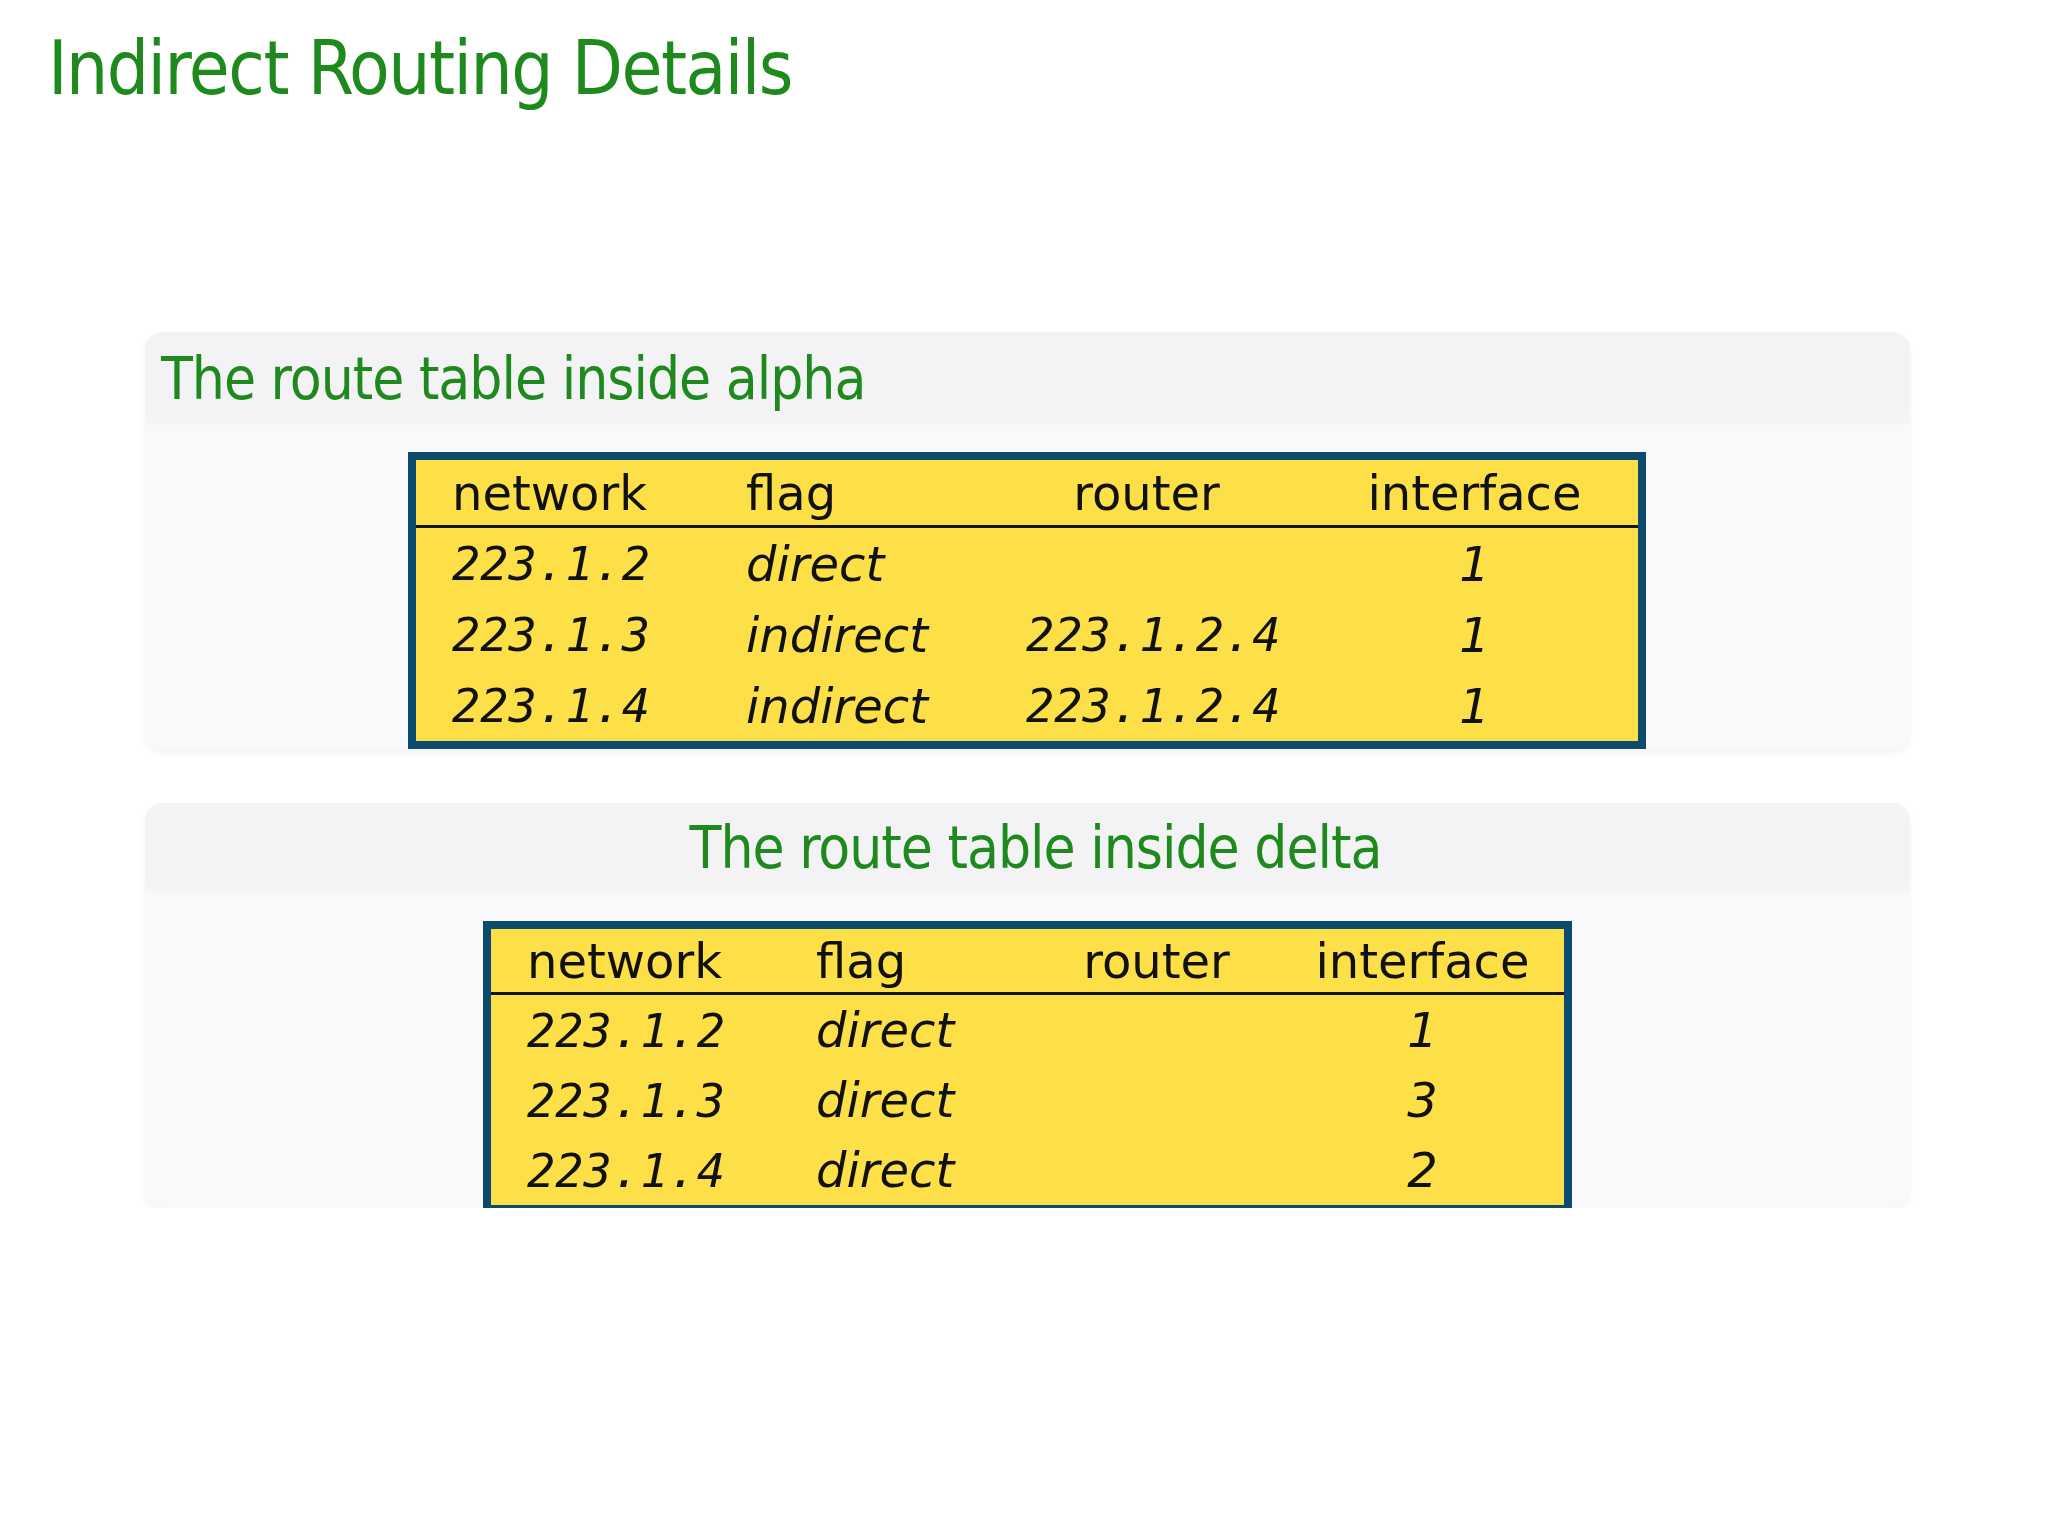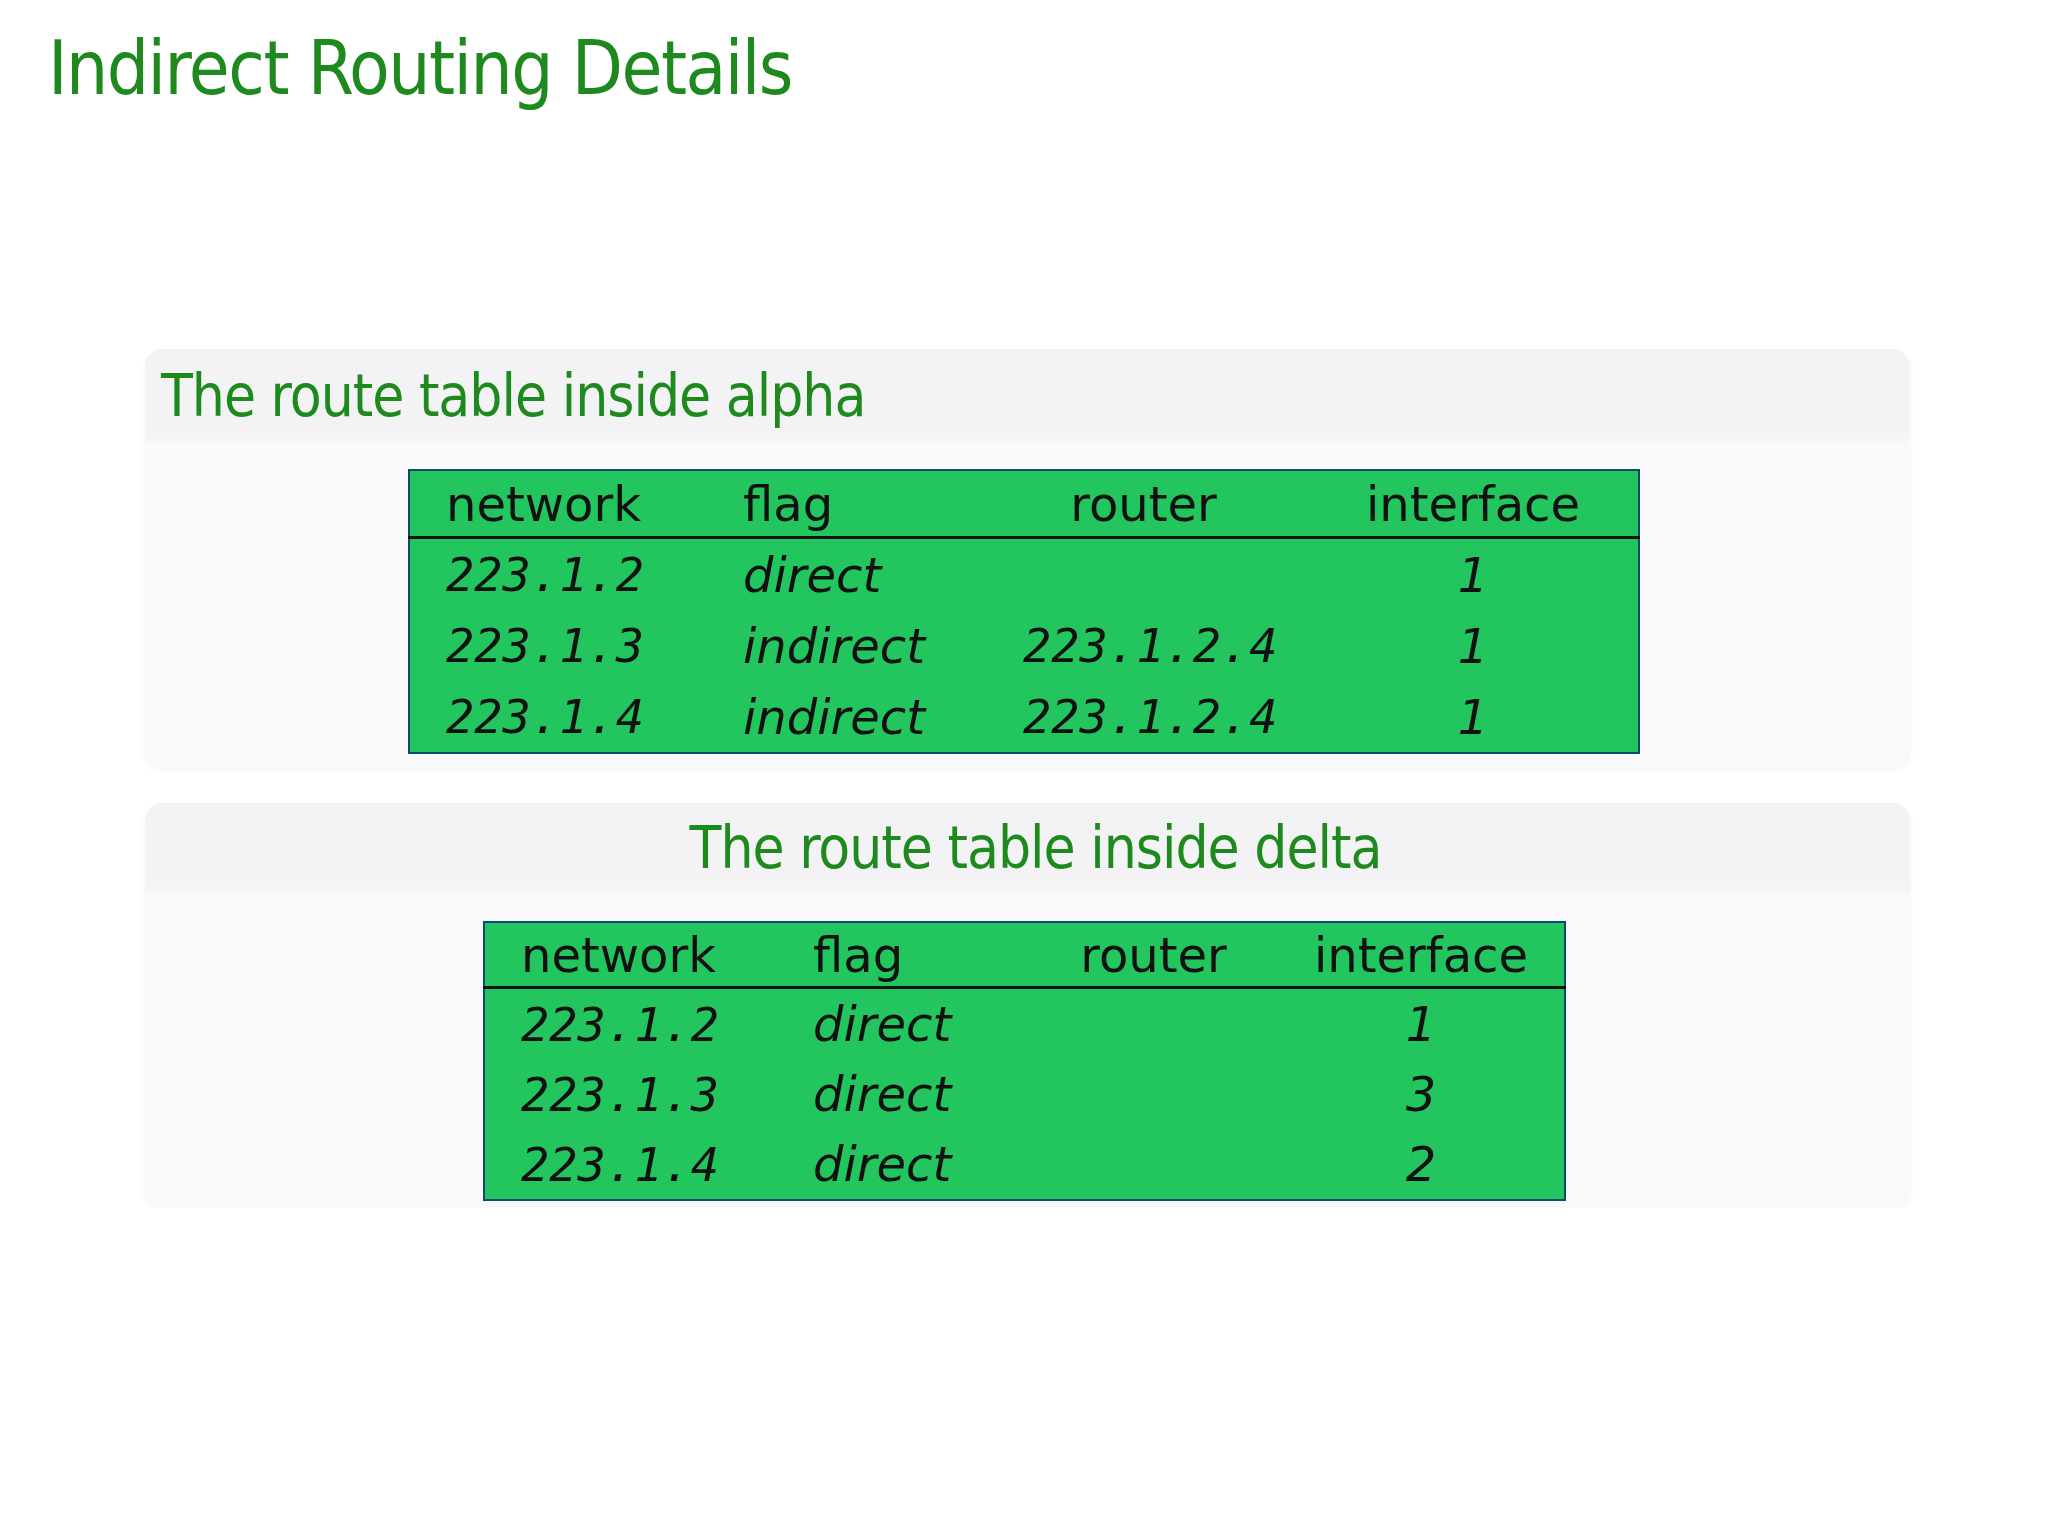--- a/index.html
+++ b/index.html
@@ -31,21 +31,21 @@
 
   
   .block {
     position: absolute;
     left: 145px;
     width: 1765px;
     border-radius: 18px;
     background: #f9f8fa;
     box-shadow: 0 3px 6px rgba(0,0,0,0.05);
   }
-  .block-alpha { top: 349px; height: 418px; }
+  .block-alpha { top: 332px; height: 418px; }
   .block-delta { top: 803px; height: 405px; }
 
   .block-header {
     border-radius: 18px 18px 0 0;
     background: linear-gradient(#f3f2f4, #f3f2f4 86%, #f6f5f7);
     display: flex;
     align-items: center;
   }
   .block-alpha .block-header { height: 93px; }
   .block-delta .block-header { height: 90px; justify-content: center; }
@@ -57,22 +57,22 @@
     color: #1e8a1e;
     font-stretch: semi-condensed;
     white-space: nowrap;
   }
   .block-body { position: relative; }
 
   
   .route-table {
     border-collapse: collapse;
     table-layout: fixed;
-    background: #22c55e;
-    border: 2px solid #0c4a6e;
+    background: #fde047;
+    border: 8px solid #0c4a6e;
     font-size: 48px;
     color: #111111;
   }
   .route-table th {
     font-weight: normal;
     border-bottom: 3px solid #141414;
     text-align: left;
     white-space: nowrap;
   }
   .route-table td { white-space: nowrap; font-style: italic; }

